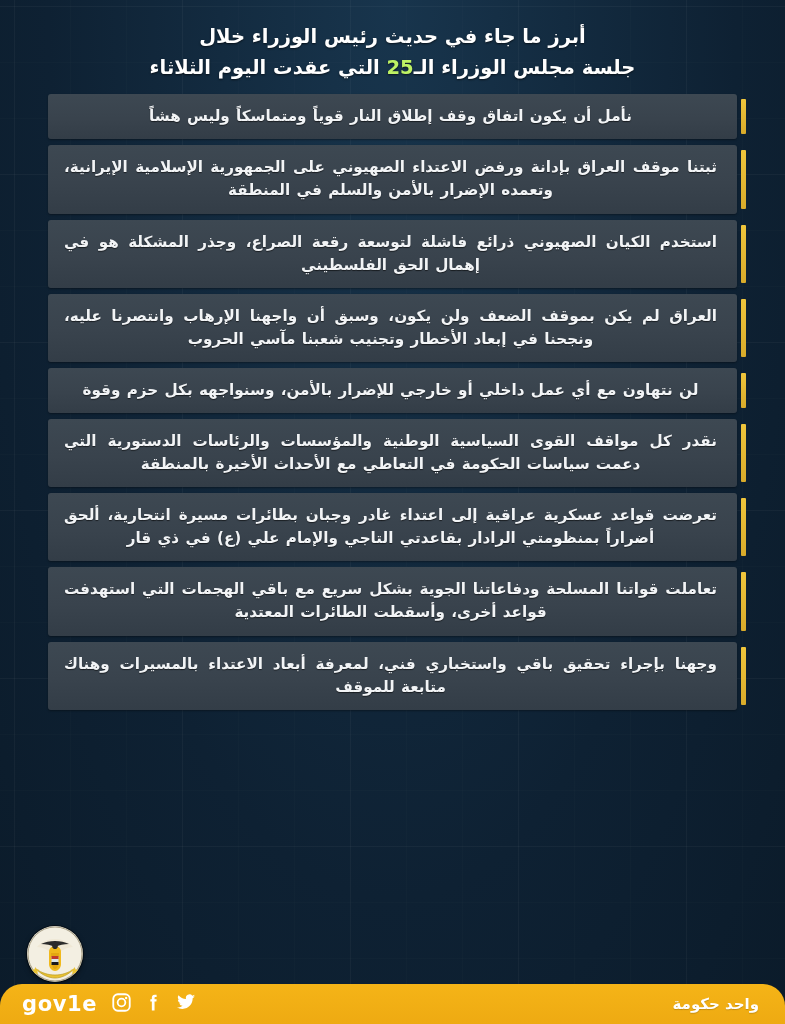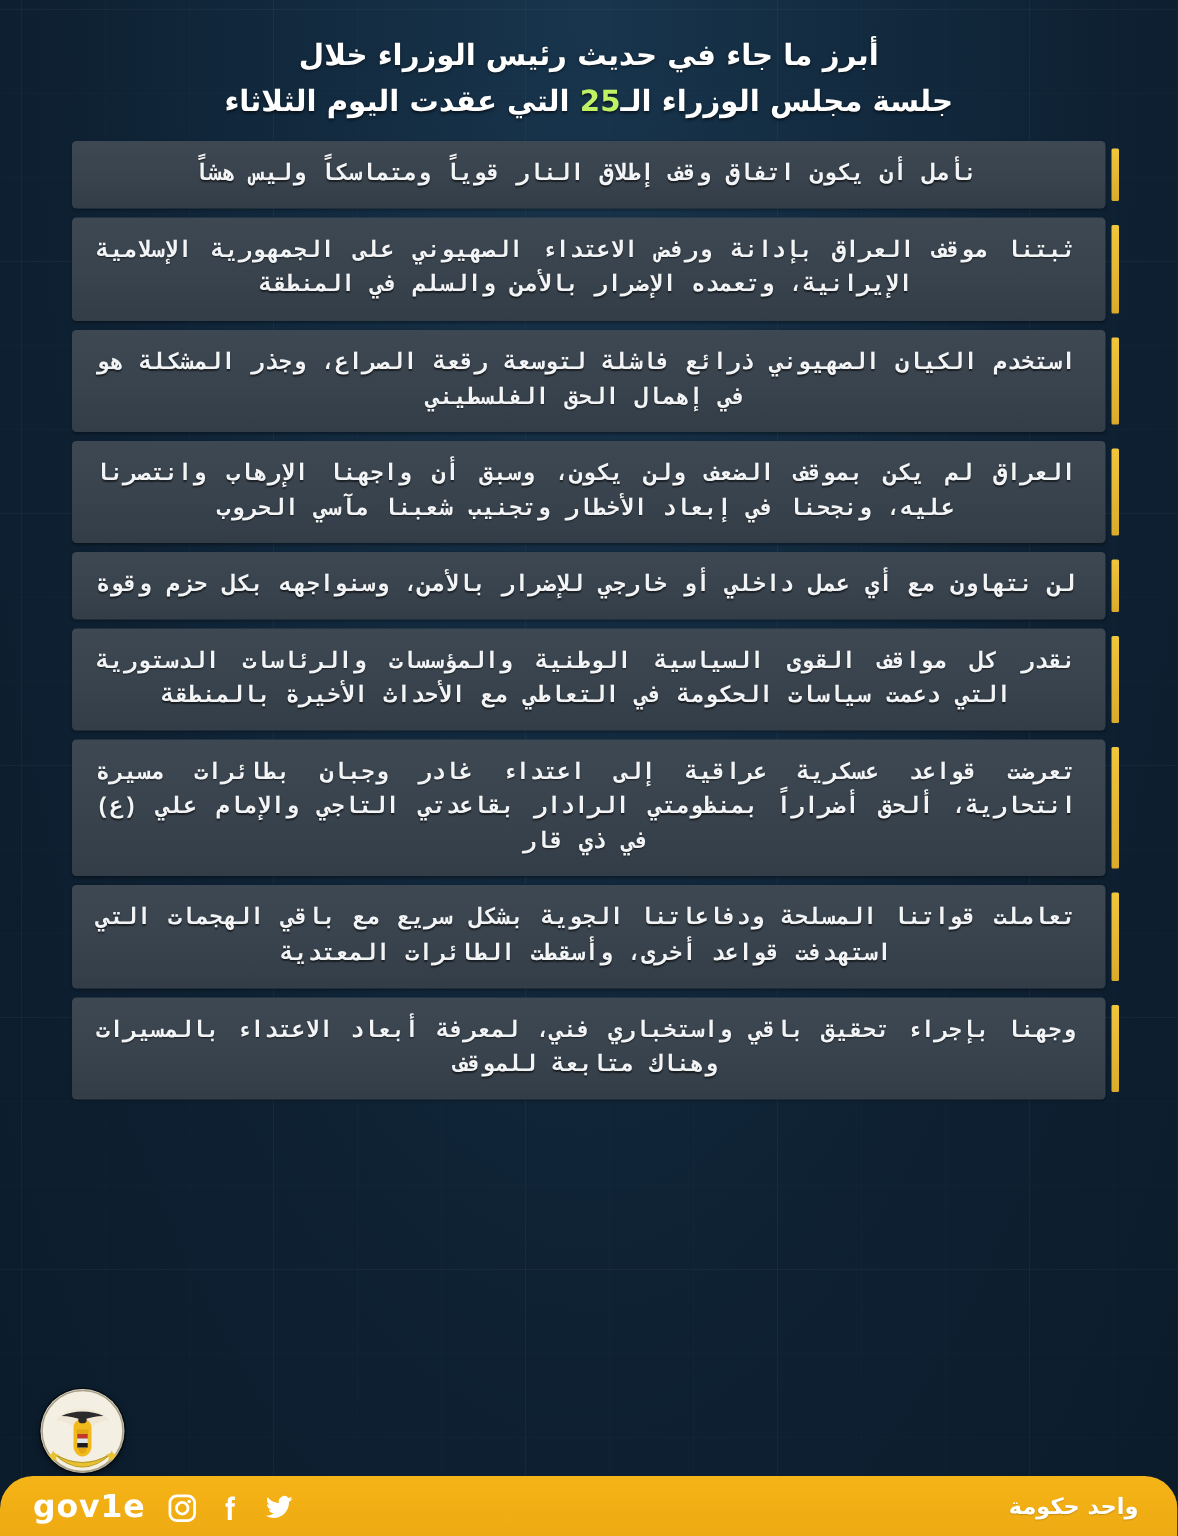--- a/index.html
+++ b/index.html
@@ -73,21 +73,20 @@
     flex-direction:column;
     gap:6px;
   }
 
   .card{
     position:relative;
     background:linear-gradient(180deg,#3d4852 0%,#39434d 55%,#333d47 100%);
     border-radius:3px;
     padding:11px 20px 11px 16px;
     box-shadow:0 1px 2px rgba(0,0,0,.35);
-    font-family:Liberation Mono, monospace;
   }
   .card::after{
     content:"";
     position:absolute;
     top:5px;
     bottom:5px;
     right:-9px;
     width:5px;
     background:linear-gradient(180deg,#f0c63c 0%,#d9ab2a 100%);
     border-radius:1px;
@@ -139,21 +138,21 @@
     border-top-left-radius:22px;
     border-top-right-radius:22px;
     display:flex;
     align-items:center;
     justify-content:space-between;
     padding:0 26px 0 22px;
   }
   
   .social{
     display:flex;
-    align-items:flex-end;
+    align-items:flex-start;
     gap:11px;
     order:2;
   }
   .social .sicon{
     width:21px;
     height:21px;
     display:flex;
     align-items:center;
     justify-content:center;
   }

